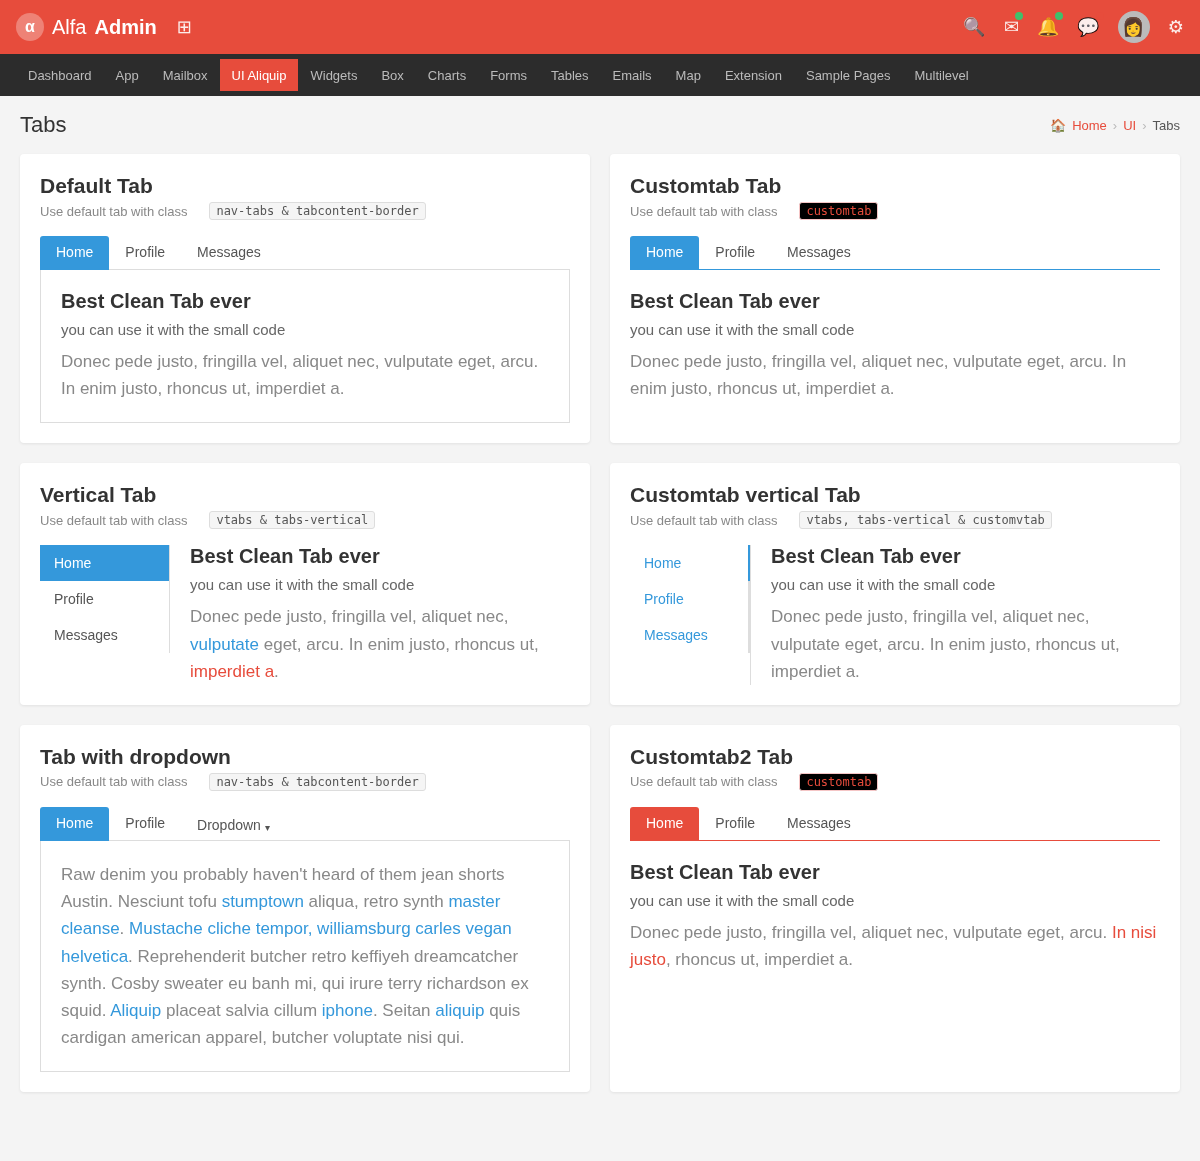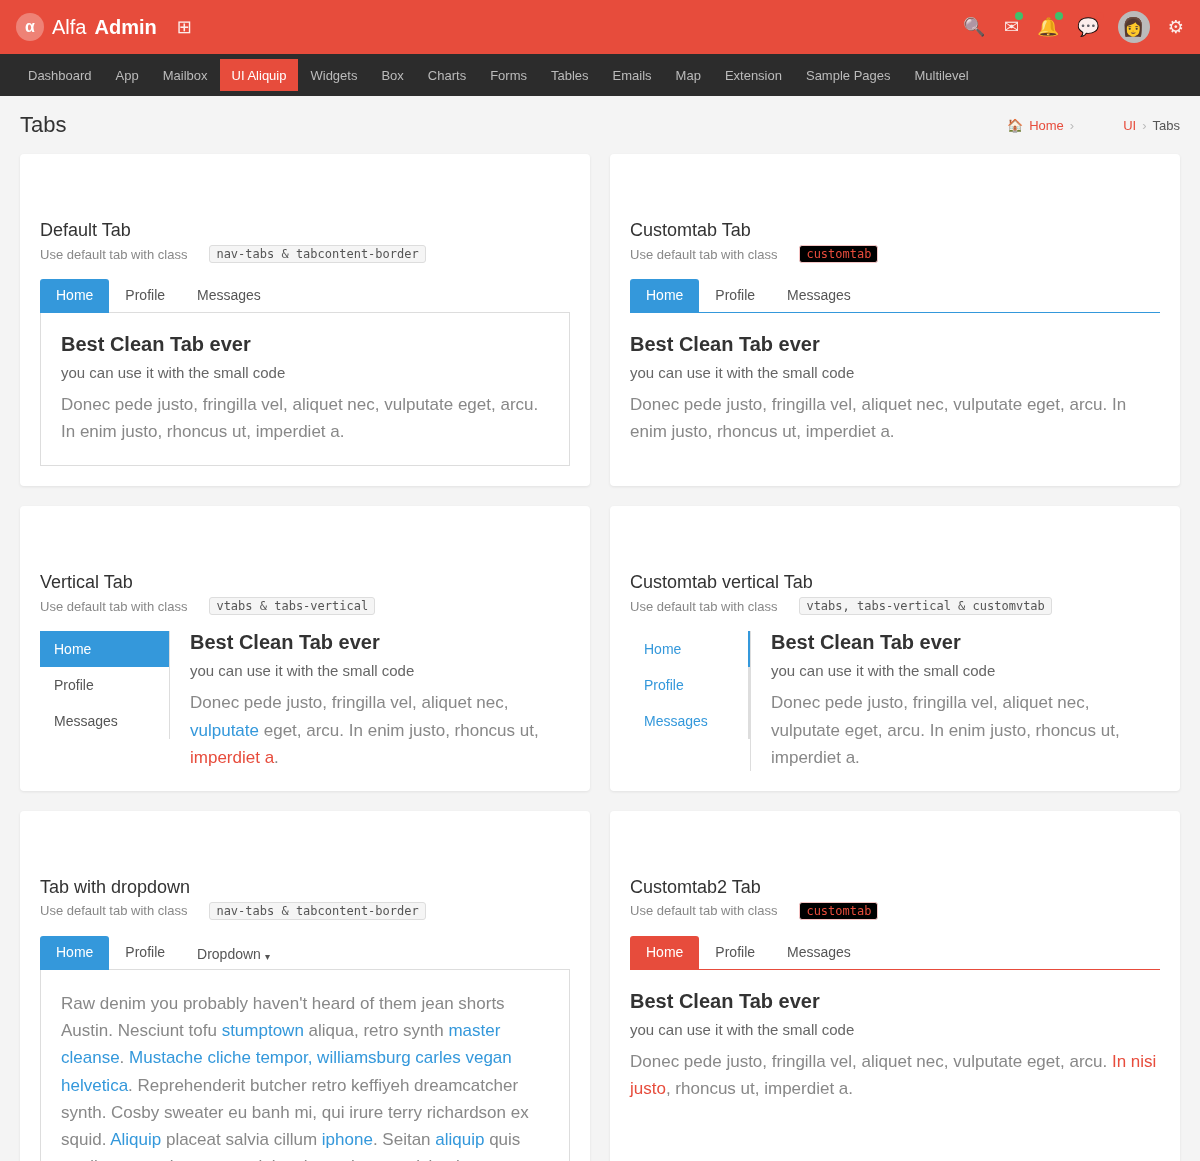--- a/index.html
+++ b/index.html
@@ -56,21 +56,21 @@
     .page-title { font-size: 22px; font-weight: 400; color: #333; }
     .breadcrumb { display: flex; align-items: center; gap: 6px; font-size: 13px; color: #888; }
     .breadcrumb span { color: #e74c3c; cursor: pointer; }
     .breadcrumb .sep { color: #bbb; }
     .breadcrumb .current { color: #555; }
 
     .content { padding: 0 20px 20px; }
     .row { display: flex; gap: 20px; margin-bottom: 20px; }
     .card { background: #fff; border-radius: 4px; box-shadow: 0 1px 3px rgba(0,0,0,0.08); flex: 1; padding: 20px; }
 
-    .card-title { font-size: 18px; font-weight: 400; color: #333; margin-bottom: 4px; margin-top: 46px; }
+    .card-title { font-size: 21px; font-weight: 700; color: #333; margin-bottom: 4px; }
     .card-subtitle { font-size: 13px; color: #888; margin-bottom: 16px; display: flex; align-items: center; gap: 22px; flex-wrap: wrap; }
     .code-badge {
       background: #f5f5f5;
       border: 1px solid #ddd;
       border-radius: 3px;
       padding: 1px 6px;
       font-family: monospace;
       font-size: 12px;
       color: #555;
     }
@@ -214,21 +214,21 @@
   <a>Sample Pages</a>
   <a>Multilevel</a>
 </nav>
 
 <div class="page-header">
   <h1 class="page-title">Tabs</h1>
   <div class="breadcrumb">
     <span>🏠</span>
     <span style="color:#e74c3c;cursor:pointer;">Home</span>
     <span class="sep">›</span>
-    <span style="color:#e74c3c;cursor:pointer;margin-left:43px;">UI</span>
+    <span style="color:#e74c3c;cursor:pointer;">UI</span>
     <span class="sep">›</span>
     <span class="current">Tabs</span>
   </div>
 </div>
 
 <div class="content">
 
   <div class="row">
 
     <div class="card">

